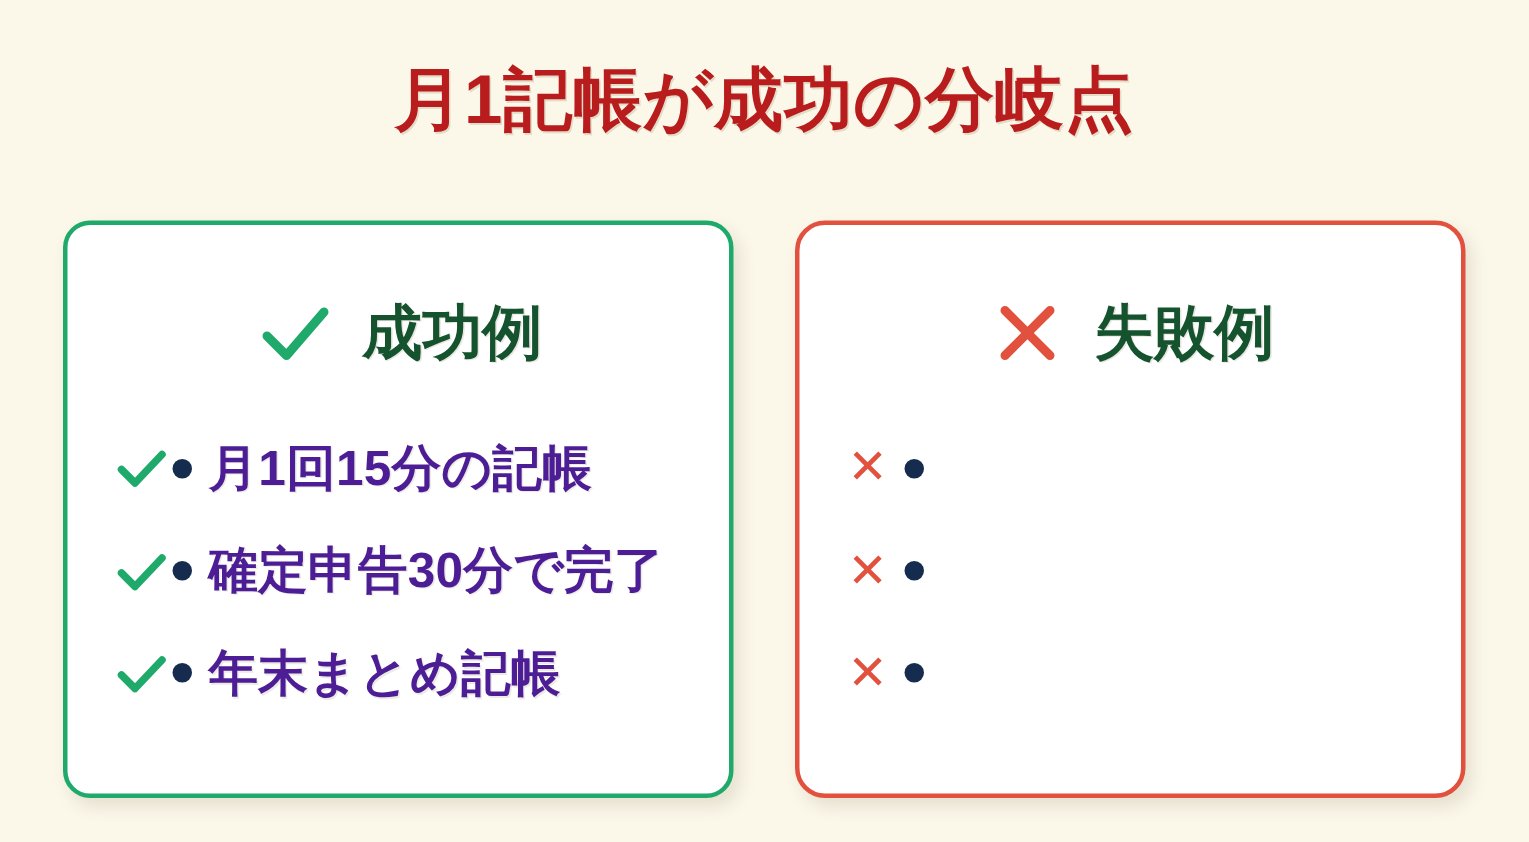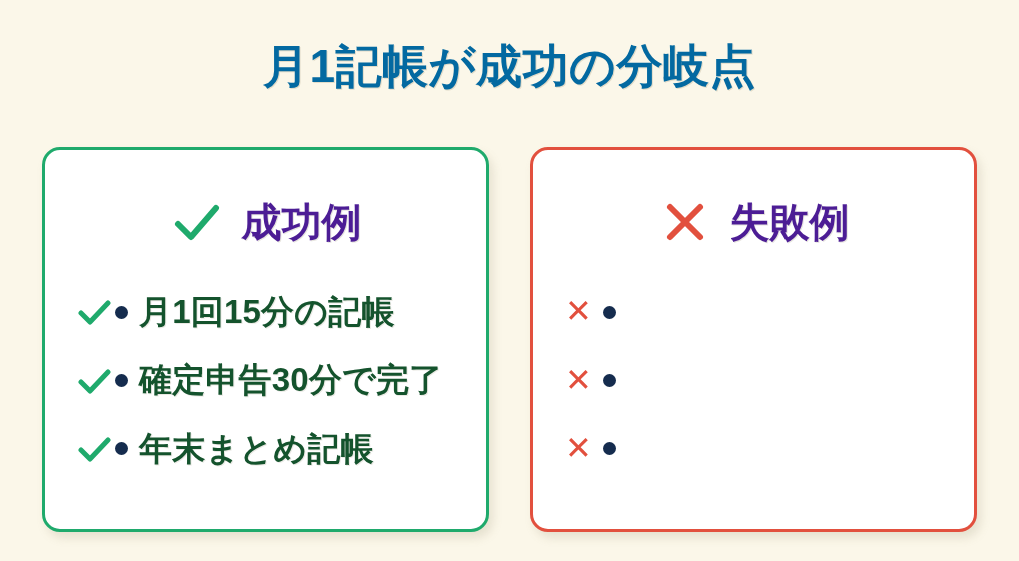--- a/index.html
+++ b/index.html
@@ -24,21 +24,21 @@
   
   .slide-title {
     position: absolute;
     left: 0;
     top: 36px;
     width: 1019px;
     text-align: center;
     font-size: 46px;
     font-weight: bold;
     letter-spacing: 0.5px;
-    color: #0369a1;
+    color: #b91c1c;
     text-shadow: 1px 1px 0 rgba(180,170,140,0.35);
     white-space: nowrap;
   }
   
   .cards {
     position: absolute;
     left: 42px;
     top: 147px;
     width: 935px;
     height: 385px;
@@ -52,40 +52,41 @@
     background: #ffffff;
     border-radius: 18px;
     border: 3px solid #1faa6c;
     box-shadow: 4px 6px 10px rgba(150,140,110,0.20);
     padding: 26px 26px 22px 26px;
     display: flex;
     flex-direction: column;
   }
   .card.fail {
     border-color: #e2503e;
+    border-radius: 20px;
   }
   
   .card-header {
     display: flex;
     align-items: center;
     justify-content: center;
     gap: 18px;
     height: 92px;
     flex: none;
   }
   .header-icon {
     width: 54px;
     height: 54px;
     display: block;
     flex: none;
   }
   .card-header-text {
     font-size: 40px;
     font-weight: bold;
-    color: #4c1d95;
+    color: #14532d;
     line-height: 1;
     text-shadow: 1px 1px 0 rgba(175,170,150,0.30);
     white-space: nowrap;
   }
   
   .card-list {
     flex: 1 1 auto;
     display: flex;
     flex-direction: column;
     justify-content: space-evenly;
@@ -117,21 +118,21 @@
     flex: none;
     width: 13px;
     height: 13px;
     border-radius: 50%;
     background: #152c4e;
     margin: 0 11px 0 2px;
   }
   .list-text {
     font-size: 33px;
     font-weight: bold;
-    color: #14532d;
+    color: #4c1d95;
     line-height: 1.1;
     letter-spacing: 0.2px;
     white-space: nowrap;
     text-shadow: 1px 1px 0 rgba(175,170,150,0.25);
   }
 </style>
 </head>
 <body>
 
 <div class="slide">

